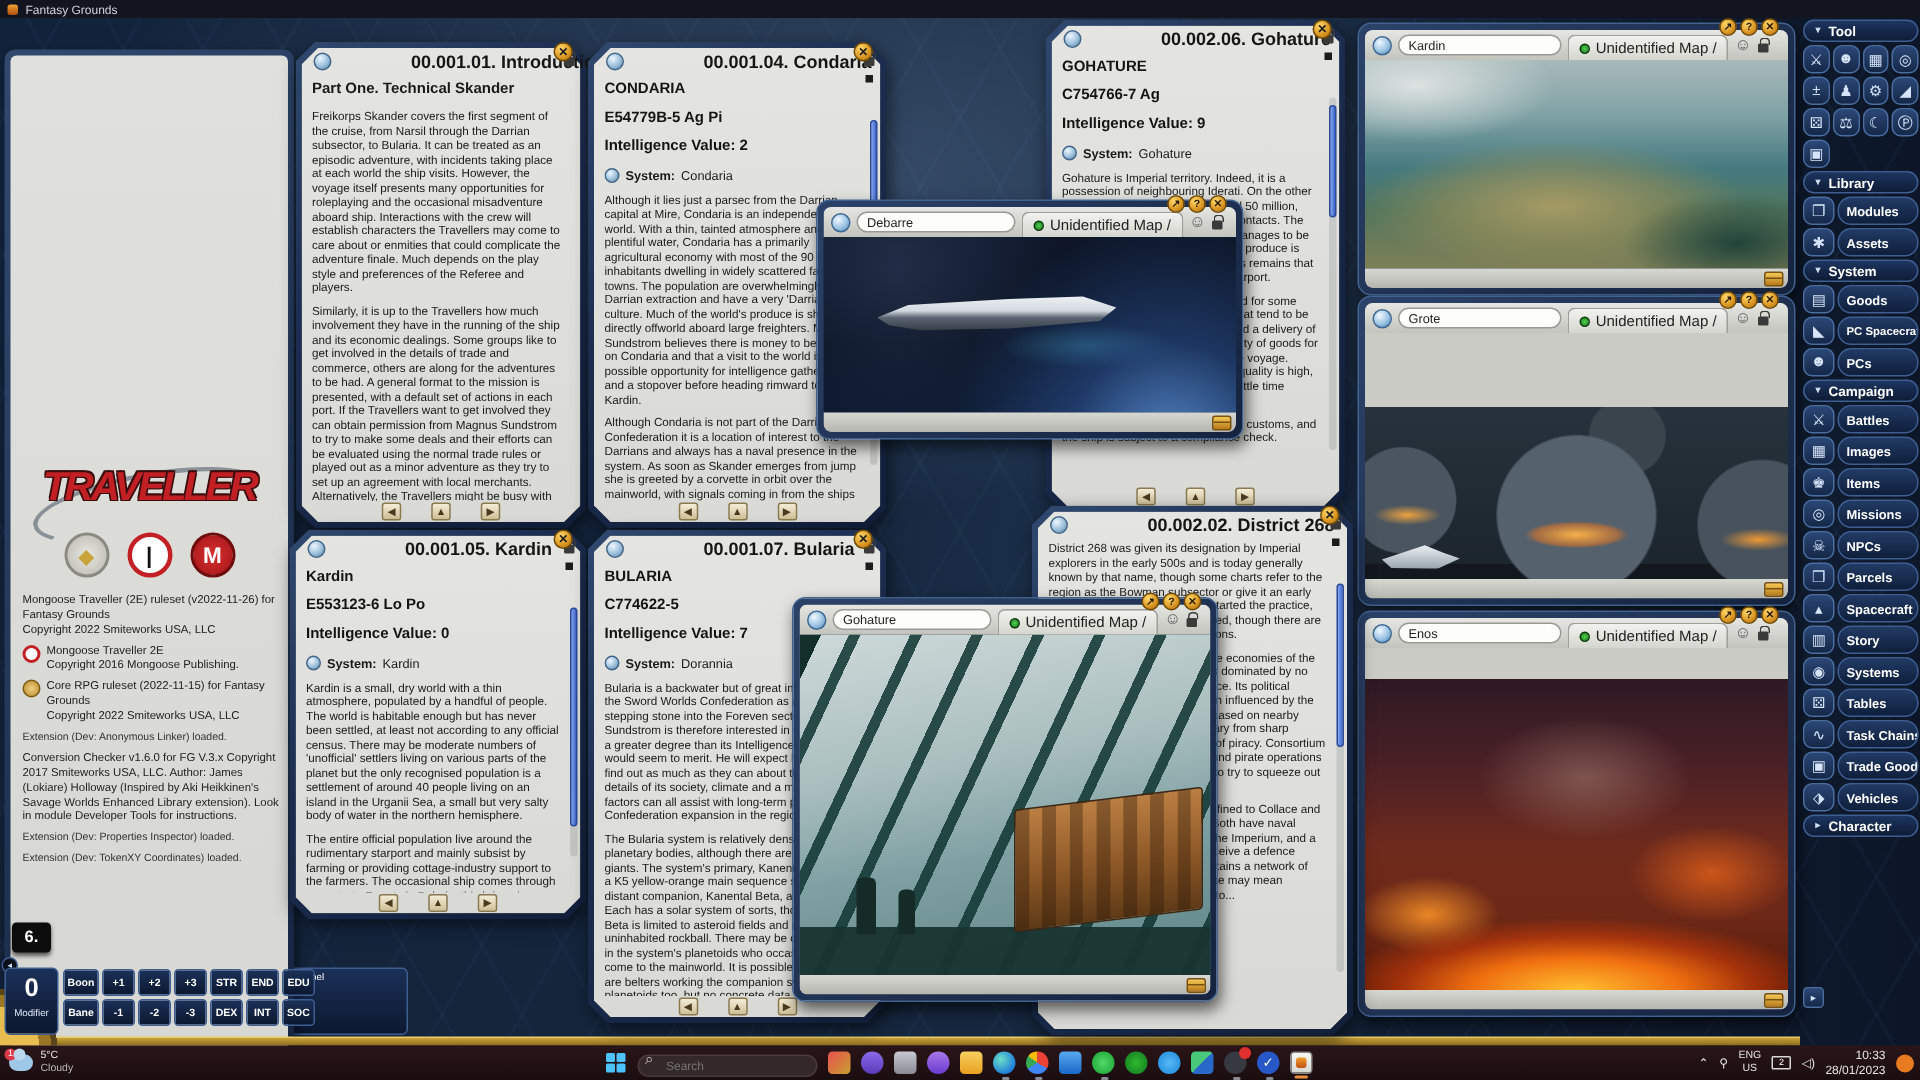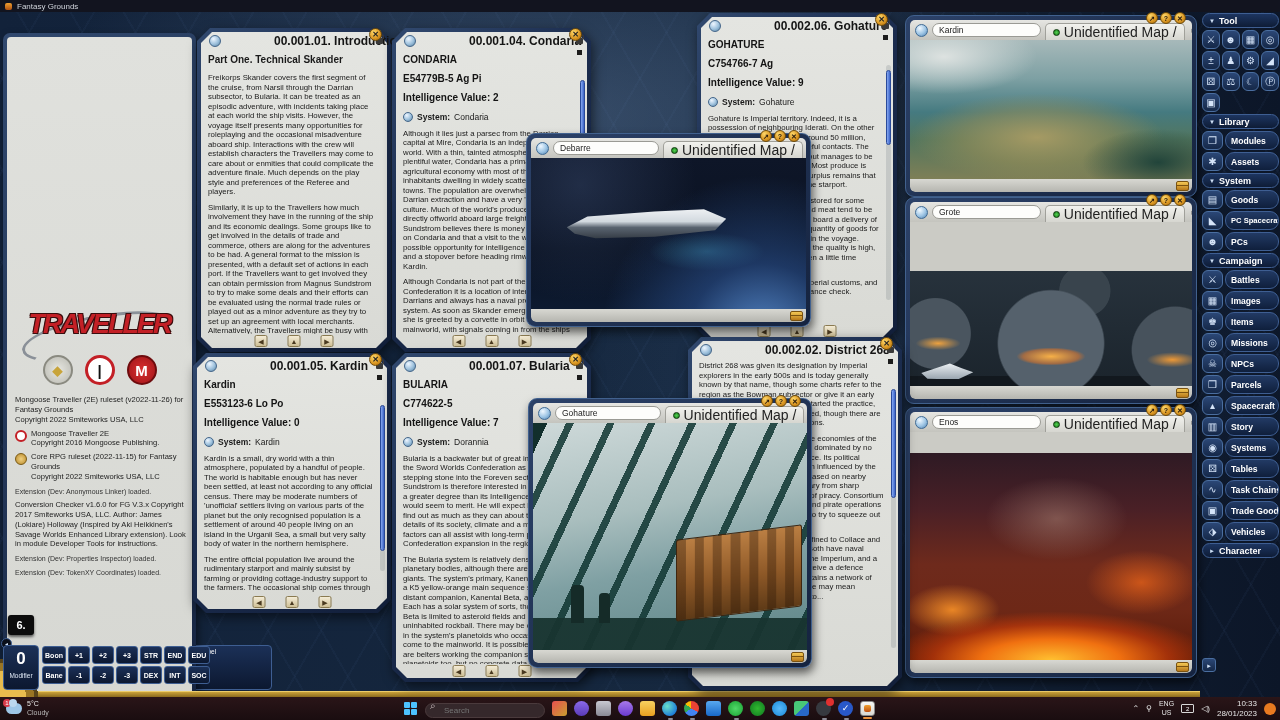--- a/index.html
+++ b/index.html
@@ -53,21 +53,21 @@
   .iwin{ position:absolute; background:linear-gradient(135deg,#2c4269,#15233f);
     border:1px solid #41618e; border-radius:9px; padding:4px; box-shadow:2px 5px 10px rgba(0,0,0,.6);}
   .ibody{ position:relative; width:100%; height:100%; border-radius:5px; overflow:hidden; background:#20304f;}
   .ihead{ position:absolute; left:0; right:0; top:0; height:20px; background:linear-gradient(#e6e6e2,#c4c4be);
     display:flex; align-items:center; gap:4px; padding:0 5px; z-index:4;}
   .iorb{ width:13px; height:13px; border-radius:50%; flex:0 0 13px;
     background:radial-gradient(circle at 35% 30%, #f0f8ff, #9cc4e4 55%, #4f7fae); border:1px solid #3f6a94;}
   .iname{ flex:0 0 40%; height:14px; background:#fdfdfb; border:1px solid #9a9a94; border-radius:7px;
     font-size:8.5px; line-height:12px; padding:0 6px; color:#222; overflow:hidden; white-space:nowrap;}
   .itab{ height:17px; margin-top:3px; background:linear-gradient(#f2f2ee,#d6d6d0); border:1px solid #a0a09a; border-bottom:none;
-    border-radius:5px 5px 0 0; display:flex; align-items:center; gap:4px; padding:0 7px; font-size:14px; color:#222; white-space:nowrap;}
+    border-radius:5px 5px 0 0; display:flex; align-items:center; gap:4px; padding:0 7px; font-size:10px; color:#222; white-space:nowrap;}
   .gdot{ width:7px; height:7px; border-radius:50%; background:radial-gradient(#52d052,#187a18); border:1px solid #0a3a0a;}
   .smiley{ font-size:11px; color:#5a5a5a; line-height:1;}
   .gbtns{ position:absolute; top:-4px; right:10px; display:flex; gap:2px; z-index:8;}
   .gbtn{ width:12px; height:12px; border-radius:50%;
     background:radial-gradient(circle at 35% 30%, #ffd86a, #d89420 60%, #a56a10); border:1px solid #6e4a08;
     color:#26170a; font-size:7px; font-weight:bold; line-height:11px; text-align:center;}
   .ifoot{ position:absolute; left:0; right:0; bottom:0; height:13px; background:linear-gradient(#d8d8d2,#b5b5af);
     display:flex; justify-content:flex-end; align-items:center; padding:0 3px; z-index:4; border-radius:0 0 5px 5px;}
   .chest{ width:13px; height:10px; background:linear-gradient(#f4c854,#b8791a); border:1px solid #7a5210; border-radius:2px; position:relative;}
   .chest::after{ content:""; position:absolute; left:0; right:0; top:3px; height:1px; background:#7a5210;}
@@ -447,21 +447,21 @@
     <div class="scroll">
         <span class="thumb" style="top:0;height:42%"></span>
       </div>
     <div class="stext" style="top:24px;right:18px;bottom:10px">
       <p>District 268 was given its designation by Imperial explorers in the early 500s and is today generally known by that name, though some charts refer to the region as the Bowman subsector or give it an early Sword Worlds name. Whoever started the practice, the designation is now widely used, though there are those who prefer older designations.</p>
       <p>The district lies between the large economies of the Sword Worlds and Glisten, but is dominated by no single major world of consequence. Its political outlook and trade have long been influenced by the Trexalon Technical Consortium based on nearby Trexalon, whose methods can vary from sharp practice to what stops just short of piracy. Consortium backers are widely believed to fund pirate operations and lean on independent crews to try to squeeze out rivals operating in the district.</p>
       <p>Imperial interests are mainly confined to Collace and Forine, near the trailing border. Both have naval bases and links with the rest of the Imperium, and a number of local governments receive a defence budget. The Imperium also maintains a network of agents, though 'agent' in this case may mean someone paid to do nothing but to...</p>
     </div>
   </div>
 
-  <div class="iwin" style="left:526px;top:133px;width:285px;height:194px;z-index:21">
+  <div class="iwin" style="left:544px;top:133px;width:285px;height:160px;z-index:21">
     <div class="gbtns">
       <span class="gbtn">↗</span>
       <span class="gbtn">?</span>
       <span class="gbtn">✕</span>
     </div>
     <div class="ibody">
       <div class="ihead">
         <span class="iorb"></span>
         <span class="iname">Debarre</span>
         <span class="itab">

